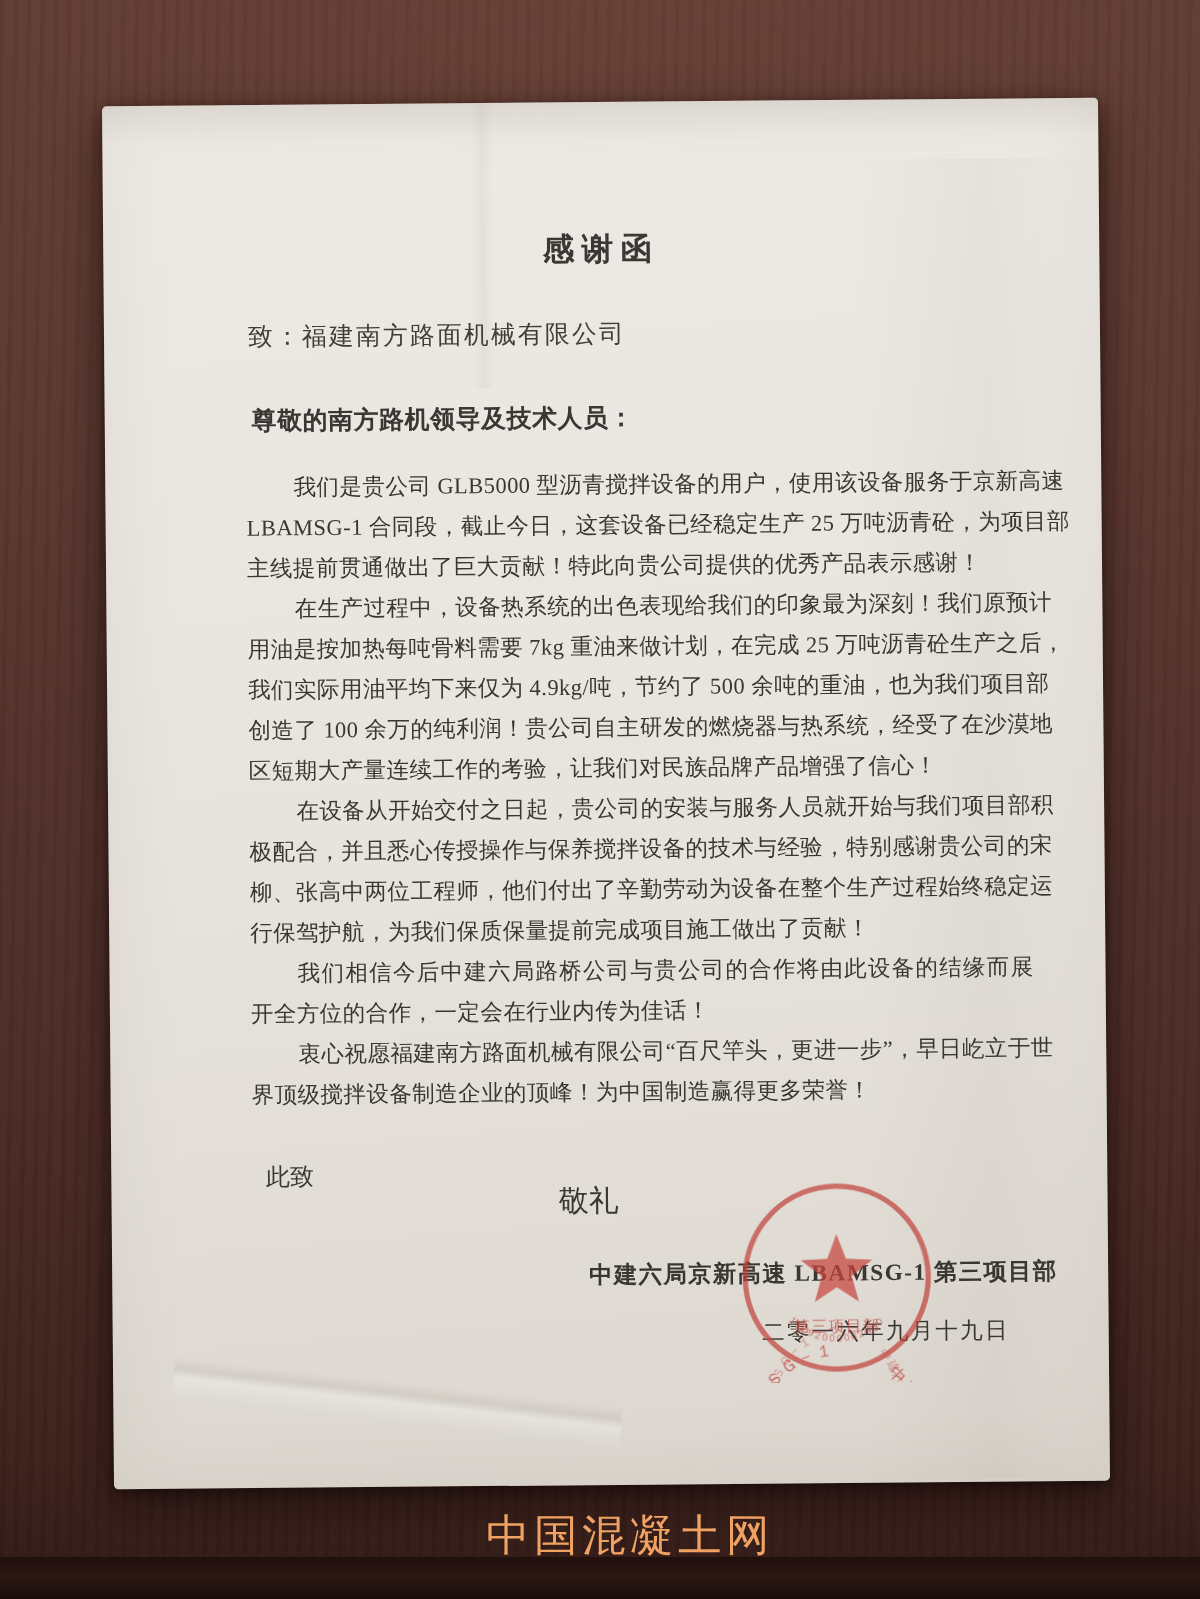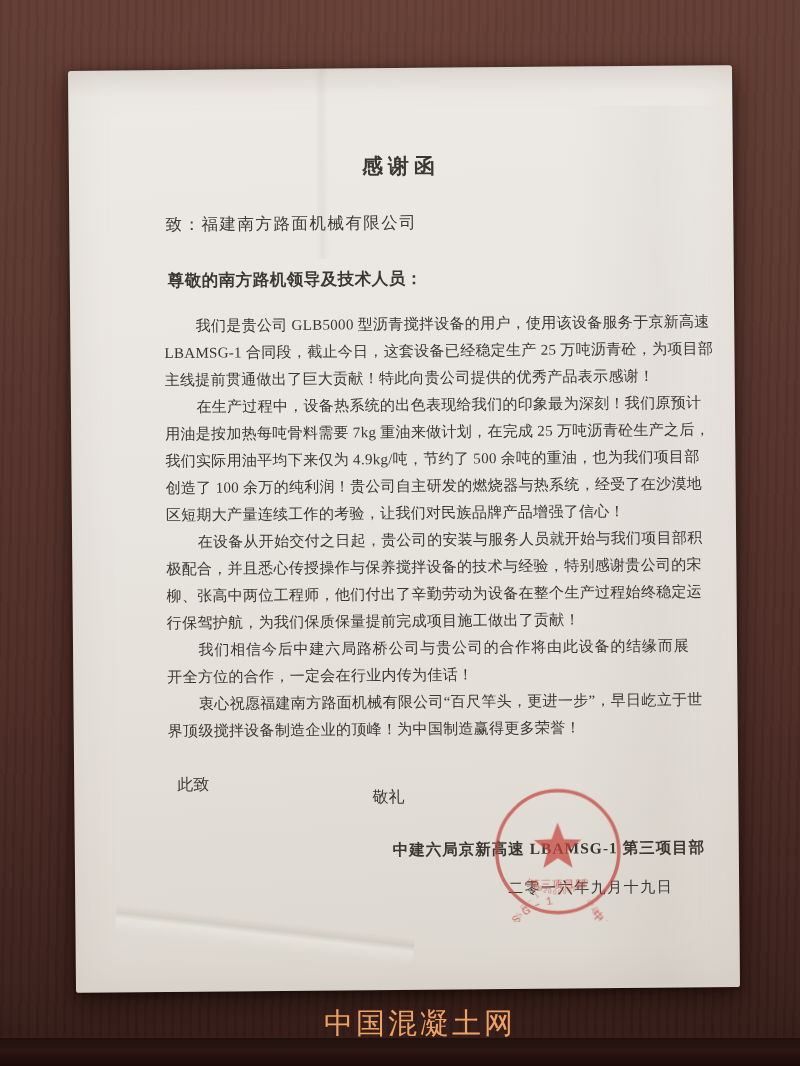--- a/index.html
+++ b/index.html
@@ -39,21 +39,21 @@
                 letter-spacing:.5px; color:#3b3733;
                 font-family:"Liberation Sans","DejaVu Sans",sans-serif; }
 
   .body-block { position:absolute; left:94px; top:243px; width:522px; color:#3a3631; }
   .line { height:27px; line-height:27px; font-size:15px; white-space:nowrap;
           text-align:justify; text-justify:distribute; letter-spacing:.3px; }
   .line.fill { text-align-last:justify; }
   .line.indent { text-indent:2.1em; }
 
   .cizhi { position:absolute; left:103px; top:705px; font-size:16px; color:#3b3733; }
-  .jingli { position:absolute; left:298px; top:719px; font-size:16px; color:#3b3733; }
+  .jingli { position:absolute; left:298px; top:719px; font-size:20px; color:#3b3733; }
   .signature { position:absolute; left:318px; top:772px; font-size:15.5px; font-weight:600;
                letter-spacing:1px; color:#3a3631; }
   .date { position:absolute; left:433px; top:812px; font-size:15px; letter-spacing:1.5px; color:#3a3631; }
 
   .seal { position:absolute; left:413px; top:715px; width:140px; height:140px;
           filter:blur(.3px); opacity:.88; }
 
   .watermark { position:absolute; left:0; top:1004px; width:800px; text-align:center;
                font-family:"Liberation Sans","DejaVu Sans",sans-serif;
                font-size:29px; letter-spacing:3px; color:#f0a263;margin-left:20px; }

